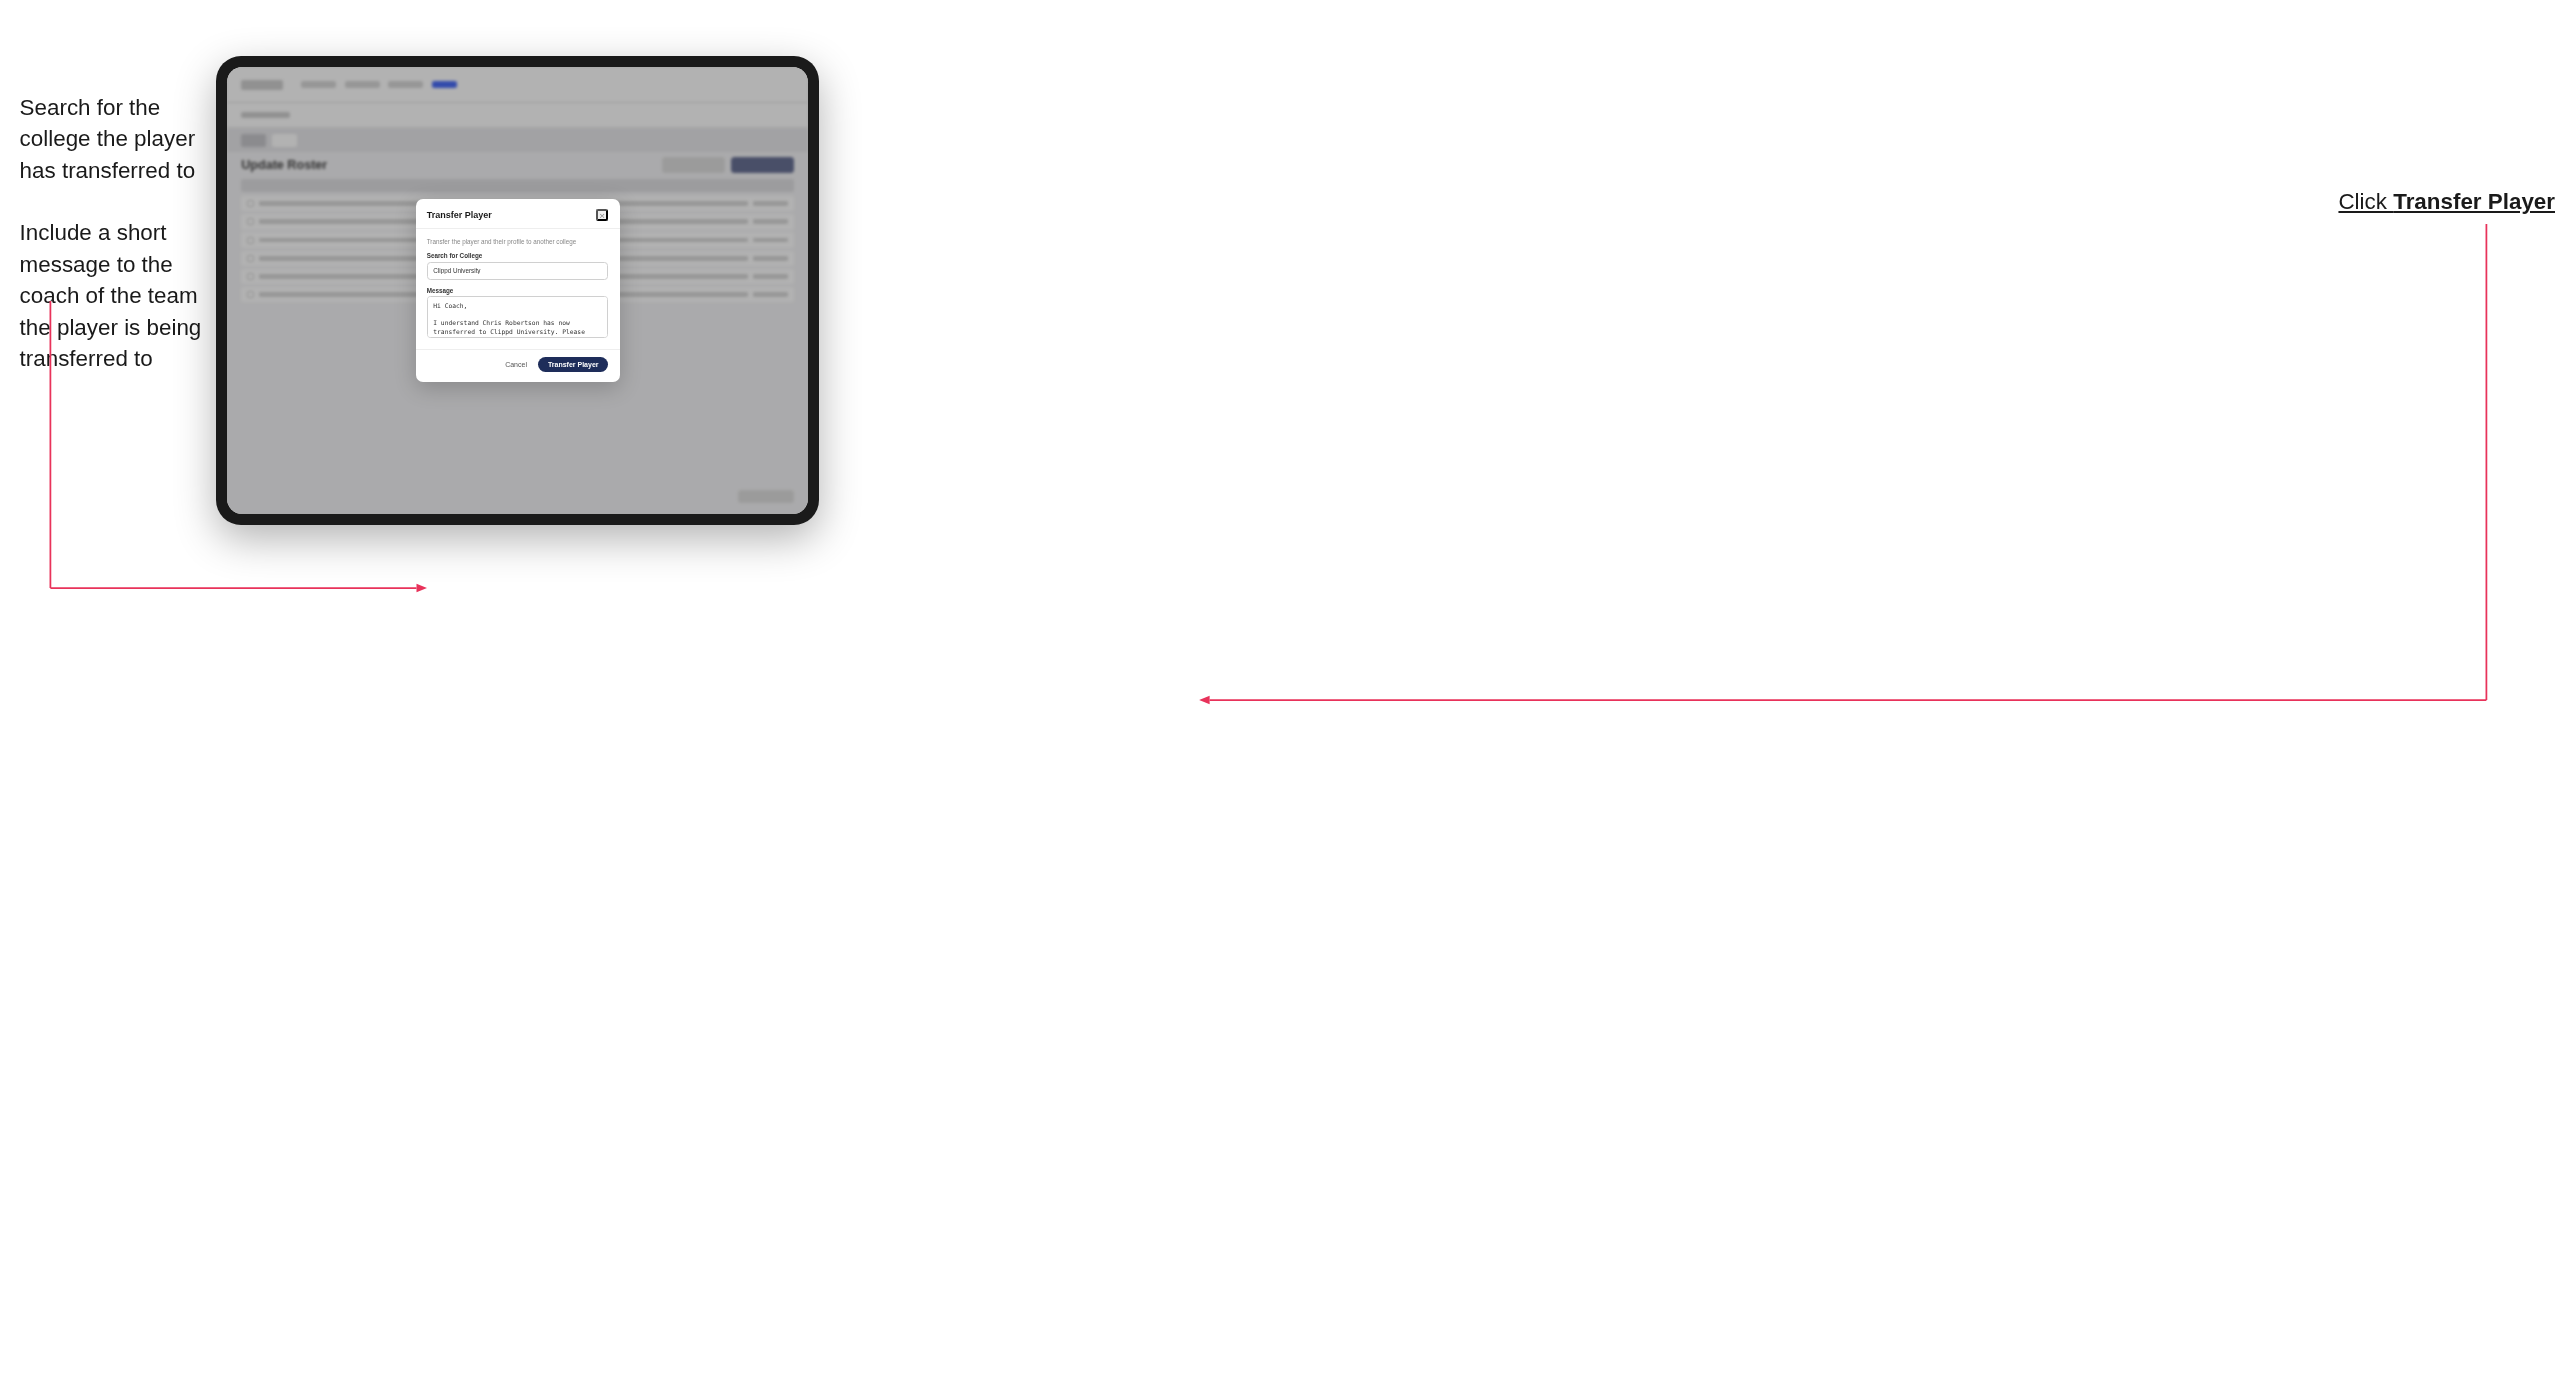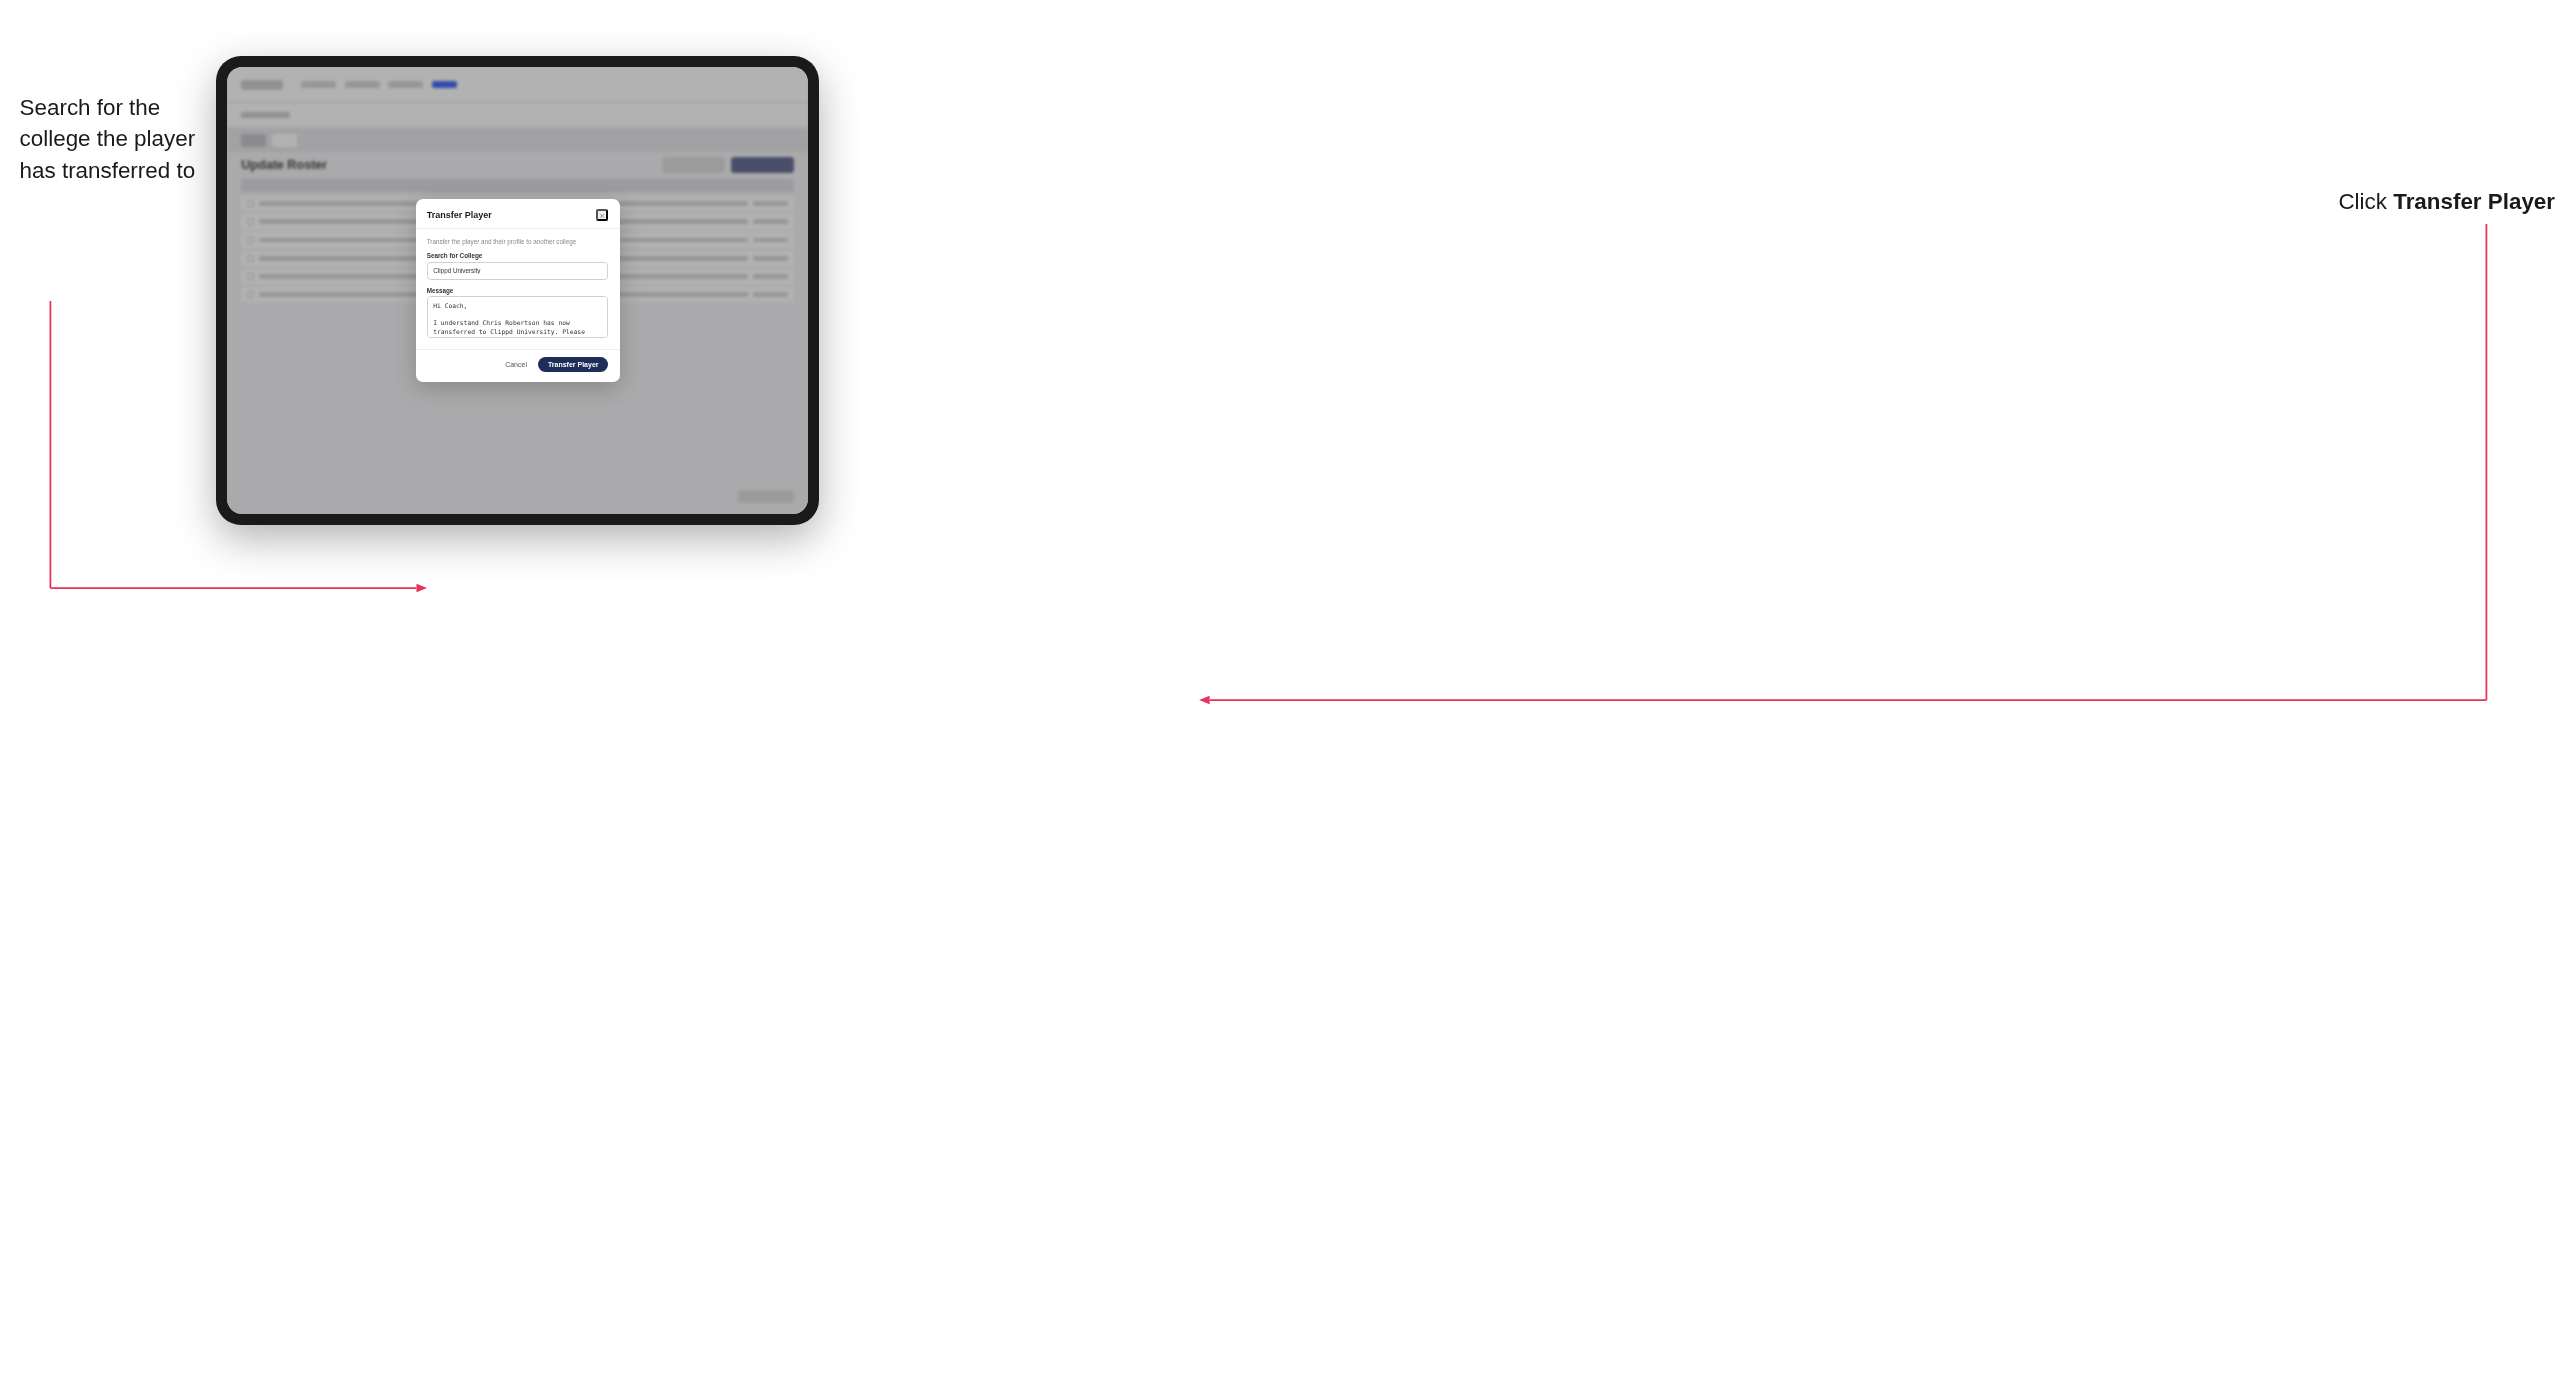--- a/index.html
+++ b/index.html
@@ -24,20 +24,21 @@
       margin-top: 16px;
     }
 
     .annotation-right {
       position: absolute;
       right: 21px;
       top: 189px;
       font-size: 22.4px;
       color: #1a1a1a;
       white-space: nowrap;
+      text-decoration: underline;
     }
 
     .annotation-right strong {
       font-weight: 700;
     }
 
     
     .tablet-frame {
       position: absolute;
       left: 216px;
@@ -358,20 +359,21 @@
       border-radius: 3.5px;
       opacity: 0.6;
     }
   </style>
 </head>
 <body>
 
 <div class="annotation-left">
   <span>Search for the college the player has transferred to</span>
   <br><br>
+  <span>Include a short message to the coach of the team the player is being transferred to</span>
 </div>
 
 <div class="annotation-right">
   <span>Click </span><strong>Transfer Player</strong>
 </div>
 
 <svg class="arrows-svg" xmlns="http://www.w3.org/2000/svg" viewBox="0 0 3680 1980" width="2576" height="1386">
 
   <line x1="72" y1="430" x2="72" y2="840" stroke="#e8325a" stroke-width="2.5"></line>
 

